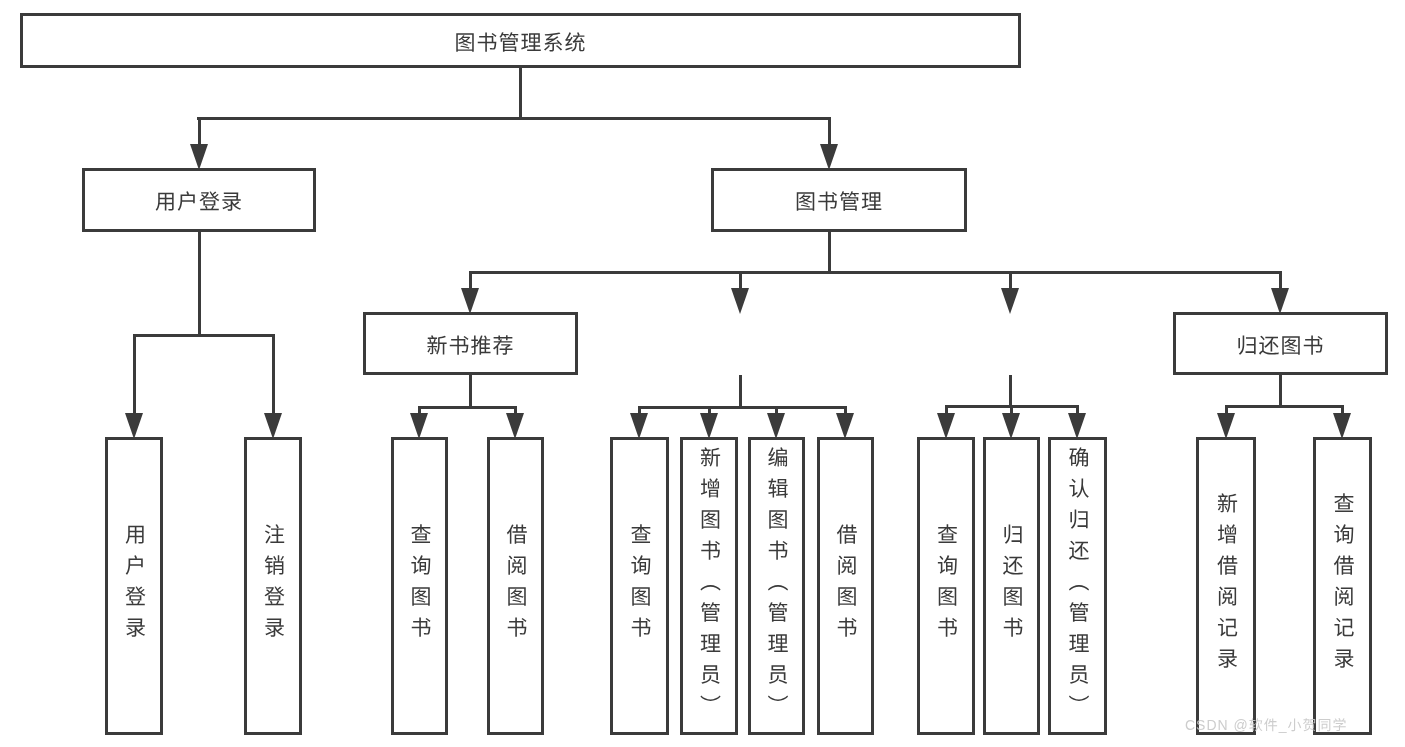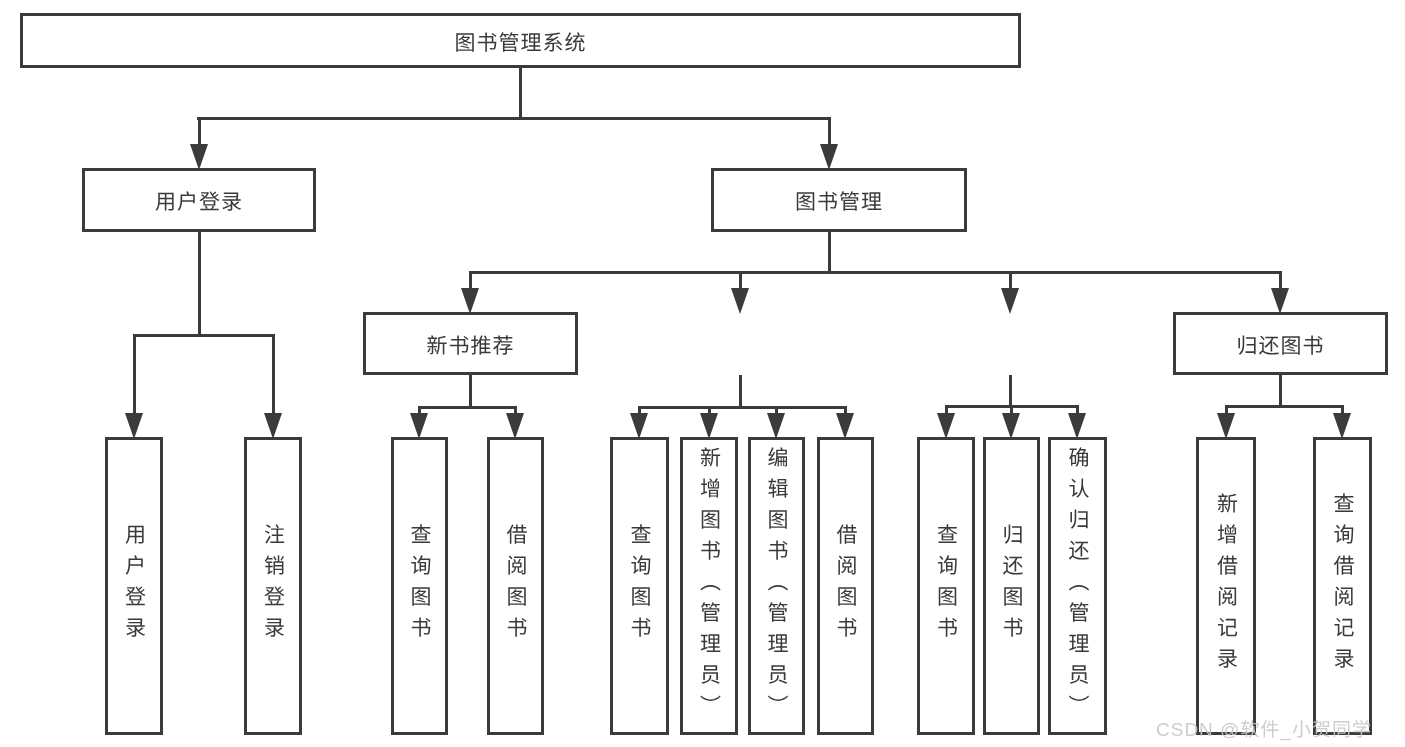--- a/index.html
+++ b/index.html
@@ -21,22 +21,22 @@
   }
   .line { position:absolute; background:var(--line, #3b3b3b); z-index:1; }
   .line.v { width:3px; }
   .line.hz { height:3px; }
   .arrow {
     position:absolute; width:0; height:0; z-index:1;
     border-left:9px solid transparent; border-right:9px solid transparent;
     border-top:26px solid var(--line, #3b3b3b);
   }
   .watermark {
-    position:absolute; left:1156px; top:714px; z-index:6;
-    font-size:19px; color:var(--watermark, #c8c8c8); opacity:.9; letter-spacing:1px;
+    position:absolute; left:1185px; top:714px; z-index:6;
+    font-size:14px; color:var(--watermark, #c8c8c8); opacity:.9; letter-spacing:1px;
     white-space:nowrap;
   }
 </style>
 </head>
 <body>
 
 <div class="stage">
 
   <div class="line v" style="left:519px;top:68px;height:50px"></div>
   <div class="line hz" style="left:197px;top:117px;width:634px"></div>

